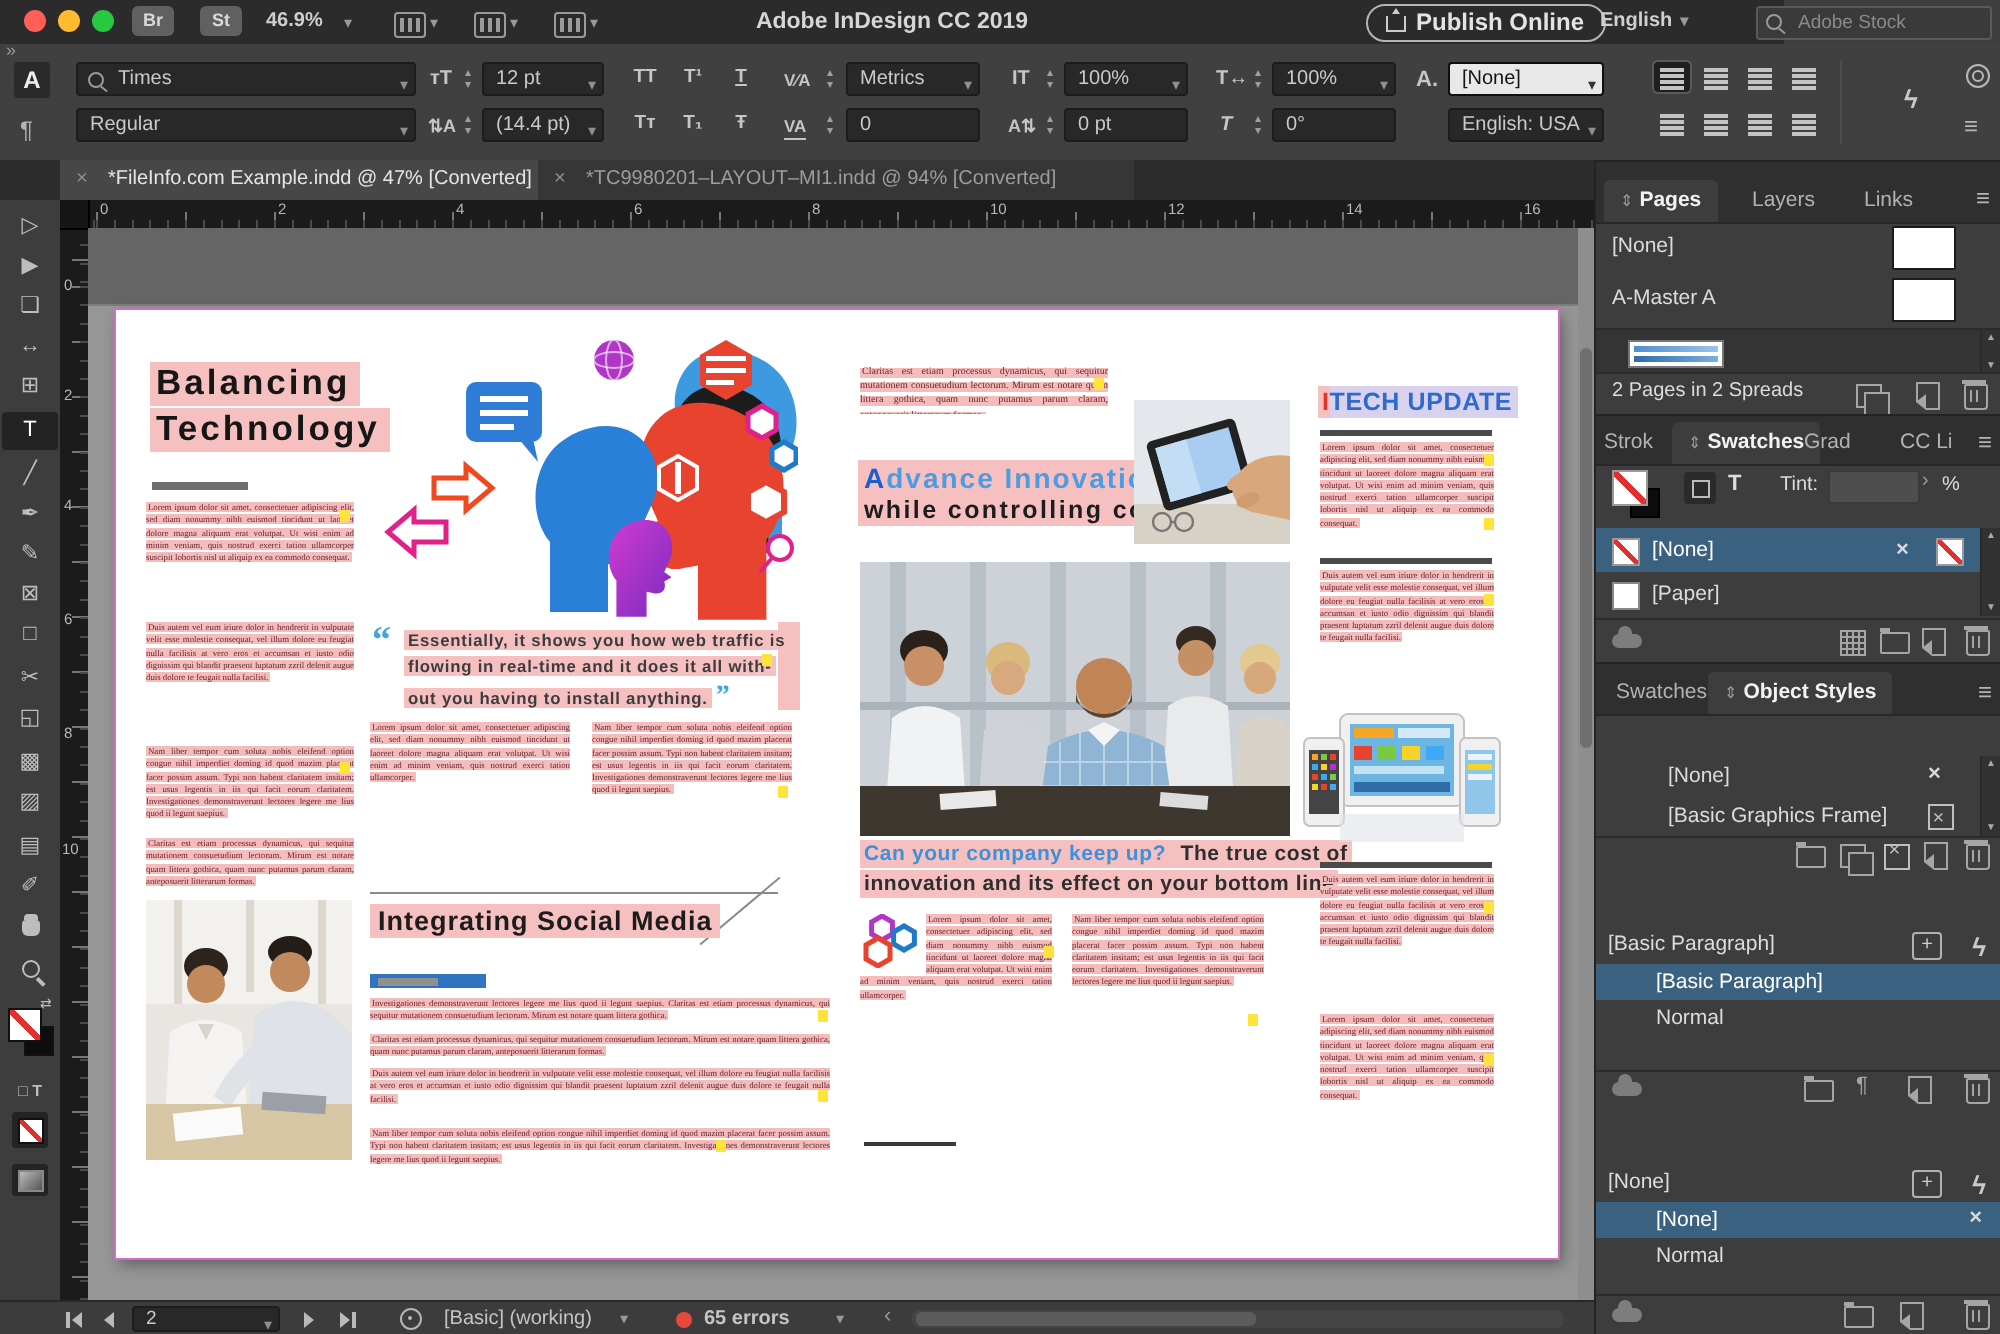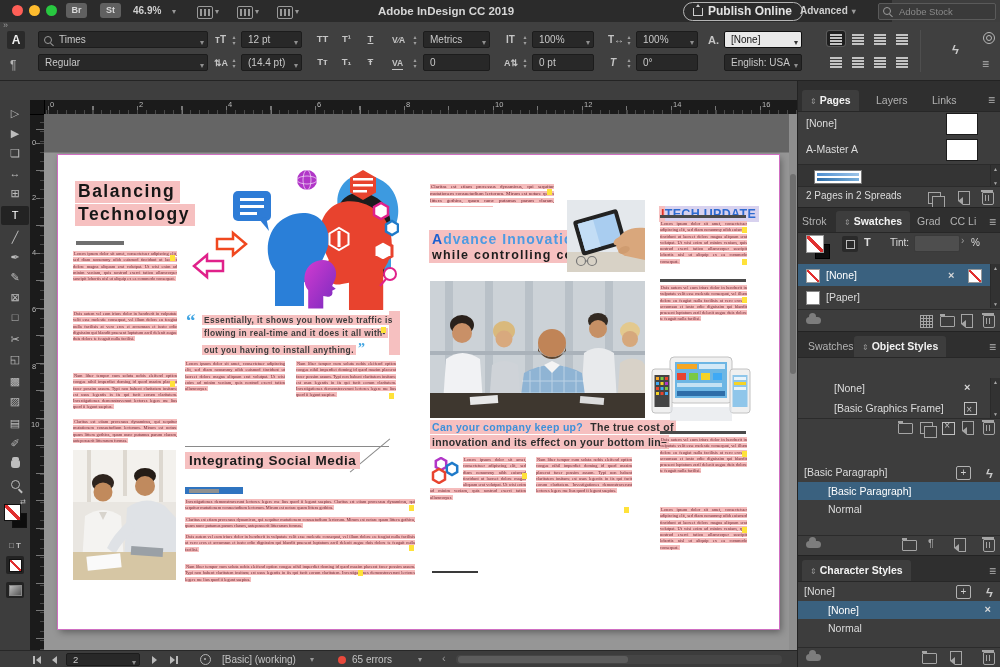--- a/index.html
+++ b/index.html
@@ -156,21 +156,21 @@
     <span class="tb-txt" style="left:133px">46.9%</span>
     <span class="vchev" style="left:172px">▾</span>
     <span class="viewbtn" style="left:197px"></span>
       <span class="vchev" style="left:215px">▾</span>
     <span class="viewbtn" style="left:237px"></span>
       <span class="vchev" style="left:255px">▾</span>
     <span class="viewbtn" style="left:277px"></span>
       <span class="vchev" style="left:295px">▾</span>
     <div id="app-title">Adobe InDesign CC 2019</div>
     <div id="publish-pill"><span class="shareic"></span><span>Publish Online</span></div>
-    <span class="tb-txt chev" style="left:800px"><span>Advanced</span></span>
+    <span class="tb-txt chev" style="left:800px"><span>English</span></span>
     <div id="stock-search">
       <span class="magglass"></span>
       <input placeholder="Adobe Stock" style="">
     </div>
   </div>
 
   <div id="cpanel">
     <div style="position:absolute;left:7px;top:9px;width:18px;height:18px;background:#2a2a2a;border-radius:2px;color:#eee;font-size:12px;font-weight:bold;text-align:center;line-height:18px">A</div>
     <div style="position:absolute;left:10px;top:36px;color:#b5b5b5;font-size:12px">¶</div>
 
@@ -219,20 +219,24 @@
     <span class="al" style="left:849px;top:32px"></span>
     <span class="al" style="left:871px;top:32px"></span>
     <span class="al" style="left:893px;top:32px"></span>
     <span class="vsep" style="left:920px;top:8px;height:42px"></span>
     <span class="bolt" style="position:absolute;left:952px;top:20px"></span>
     <span class="gear" style="left:983px;top:10px"></span>
     <span class="menuicon" style="position:absolute;left:982px;top:32px"></span>
     <span style="position:absolute;left:3px;top:-2px;color:#9a9a9a;font-size:9px">»</span>
   </div>
 
+  <div id="tabbar">
+    <div class="dtab active" style="left:30px;width:238px"><span class="xicon"></span><span>*FileInfo.com Example.indd @ 47% [Converted]</span></div>
+    <div class="dtab" style="left:269px;width:262px"><span class="xicon"></span><span>*TC9980201–LAYOUT–MI1.indd @ 94% [Converted]</span></div>
+  </div>
 
   <div id="toolbox">
     <div class="tool" style="top:4px"><span>▷</span></div>
     <div class="tool" style="top:24px"><span>▶</span></div>
     <div class="tool" style="top:44px"><span>❏</span></div>
     <div class="tool" style="top:64px"><span>↔</span></div>
     <div class="tool" style="top:84px"><span>⊞</span></div>
     <div class="tool active" style="top:106px"><span>T</span></div>
     <div class="tool" style="top:128px"><span>╱</span></div>
     <div class="tool" style="top:148px"><span>✒</span></div>
@@ -407,21 +411,21 @@
           <rect x="14" y="18" width="16" height="28" fill="#c3ddf5"></rect>
         </g>
         <path d="M78,28 C62,26 54,33 50,40 C47,47 52,54 59,56 L78,60 Z" fill="#d9a77c"></path>
         <ellipse cx="52" cy="41" rx="6" ry="3.5" fill="#d9a77c" transform="rotate(-30 52 41)"></ellipse>
         <ellipse cx="57" cy="50" rx="6" ry="3.5" fill="#cf9c70" transform="rotate(-20 57 50)"></ellipse>
         <circle cx="14" cy="61" r="4.5" fill="none" stroke="#777" stroke-width="1.2"></circle>
         <circle cx="25" cy="61" r="4.5" fill="none" stroke="#777" stroke-width="1.2"></circle>
         <line x1="18.5" y1="61" x2="20.5" y2="61" stroke="#777" stroke-width="1.2"></line>
       </svg>
 
-      <div class="itech" style="left:601px;top:52px"><span class="i1">I</span><span class="i2">TECH UPDATE</span></div>
+      <div class="itech" style="left:601px;top:39px"><span class="i1">I</span><span class="i2">TECH UPDATE</span></div>
       <div class="dbar" style="left:602px;top:60px;width:86px;height:3px"></div>
       <div class="g" style="left:602px;top:66px;width:87px;height:54px"><span>Lorem ipsum dolor sit amet, consectetuer adipiscing elit, sed diam nonummy nibh euismod tincidunt ut laoreet dolore magna aliquam erat volutpat. Ut wisi enim ad minim veniam, quis nostrud exerci tation ullamcorper suscipit lobortis nisl ut aliquip ex ea commodo consequat.</span></div>
       <div class="dbar" style="left:602px;top:124px;width:86px;height:3px"></div>
       <div class="g" style="left:602px;top:130px;width:87px;height:64px"><span>Duis autem vel eum iriure dolor in hendrerit in vulputate velit esse molestie consequat, vel illum dolore eu feugiat nulla facilisis at vero eros et accumsan et iusto odio dignissim qui blandit praesent luptatum zzril delenit augue duis dolore te feugait nulla facilisi.</span></div>
       <span class="ym" style="left:684px;top:72px"></span>
       <span class="ym" style="left:684px;top:104px"></span>
       <span class="ym" style="left:684px;top:142px"></span>
 
       <svg style="position:absolute;left:372px;top:126px" width="215" height="137" viewBox="0 0 215 137">
         <rect width="215" height="137" fill="#ccd2d7"></rect>
@@ -547,21 +551,21 @@
     <div class="pfoot" style="top:106px;height:21px">
       <span class="pl" style="left:8px;top:3px;font-size:10px">2 Pages in 2 Spreads</span>
       <span class="i-flip" style="left:130px;top:5px"></span>
       <span class="i-new" style="left:160px;top:4px"></span>
       <span class="i-trash" style="left:184px;top:5px"></span>
     </div>
 
     <div class="pstrip" style="top:127px;height:24px">
       <span class="ptab" style="left:0px;padding:0 4px"><span>Strok</span></span>
       <span class="ptab active updn" style="left:38px"><span>Swatches</span></span>
-      <span class="ptab" style="left:115px;padding:0 4px"><span>Grad</span></span>
+      <span class="ptab" style="left:100px;padding:0 4px"><span>Grad</span></span>
       <span class="ptab" style="left:148px;padding:0 4px"><span>CC Li</span></span>
       <span class="menuicon" style="position:absolute;right:5px;bottom:2px"></span>
     </div>
     <div style="position:absolute;left:0;top:153px;width:203px;height:29px">
       <div class="swq noneslash" style="left:8px;top:2px;width:16px;height:16px;z-index:2;border-color:#999"></div>
       <div class="swq" style="left:17px;top:11px;width:13px;height:13px;background:#0d0d0d;border-color:#000"></div>
       <div style="position:absolute;left:44px;top:3px;width:16px;height:16px;background:#2a2a2a;border-radius:2px">
           <div style="position:absolute;left:4px;top:4px;width:7px;height:7px;border:1px solid #bbb"></div>
         </div>
       <span style="position:absolute;left:66px;top:3px;color:#ddd;font-size:11px;font-weight:bold">T</span>
@@ -623,24 +627,20 @@
         <span class="pl" style="left:30px">Normal</span>
       </div>
     <div class="pfoot" style="top:455px;height:18px">
       <span class="i-cloud" style="left:8px;top:5px"></span>
       <span class="i-folder" style="left:104px;top:4px"></span>
       <span style="position:absolute;left:130px;top:1px;color:#a5a5a5;font-size:11px">¶</span>
       <span class="i-new" style="left:156px;top:2px"></span>
       <span class="i-trash" style="left:185px;top:3px"></span>
     </div>
 
-    <div class="pstrip" style="top:475px;height:25px">
-      <span class="ptab active updn" style="left:4px"><span>Character Styles</span></span>
-      <span class="menuicon" style="position:absolute;right:5px;bottom:2px"></span>
-    </div>
     <div class="prow" style="top:502px;height:19px;line-height:19px">
       <span class="pl" style="left:6px">[None]</span>
       <span class="plusbox" style="right:30px;top:3px"></span>
       <span class="bolt" style="position:absolute;right:8px;top:1px"></span>
     </div>
     <div class="prow sel" style="top:521px;height:18px;line-height:18px">
       <span class="pl" style="left:30px;color:#fff">[None]</span>
       <span class="xmark" style="position:absolute;right:10px;top:-1px"></span>
     </div>
     <div class="prow" style="top:539px;height:18px;line-height:18px">
@@ -674,21 +674,21 @@
         <span class="pfic"></span>
       </div>
     <div class="sb-item" style="left:222px">
         <span class="sb-txt">[Basic] (working)</span>
       </div>
     <span class="vchev" style="left:310px;top:4px;position:absolute">▾</span>
     <div class="sb-item" style="left:338px">
         <span class="errdot"></span>
       </div>
     <div class="sb-item" style="left:352px">
-        <span class="sb-txt" style="font-weight:normal">65 errors</span>
+        <span class="sb-txt" style="font-weight:bold">65 errors</span>
       </div>
     <span class="vchev" style="left:418px;top:4px;position:absolute">▾</span>
     <span style="position:absolute;left:442px;top:1px;color:#9a9a9a;font-size:11px">‹</span>
     <div style="position:absolute;left:456px;top:4px;width:326px;height:9px;background:#454545;border-radius:4px">
       <div style="position:absolute;left:2px;top:1px;width:170px;height:7px;background:#5c5c5c;border-radius:3px"></div>
     </div>
   </div>
 
 </div>
 

